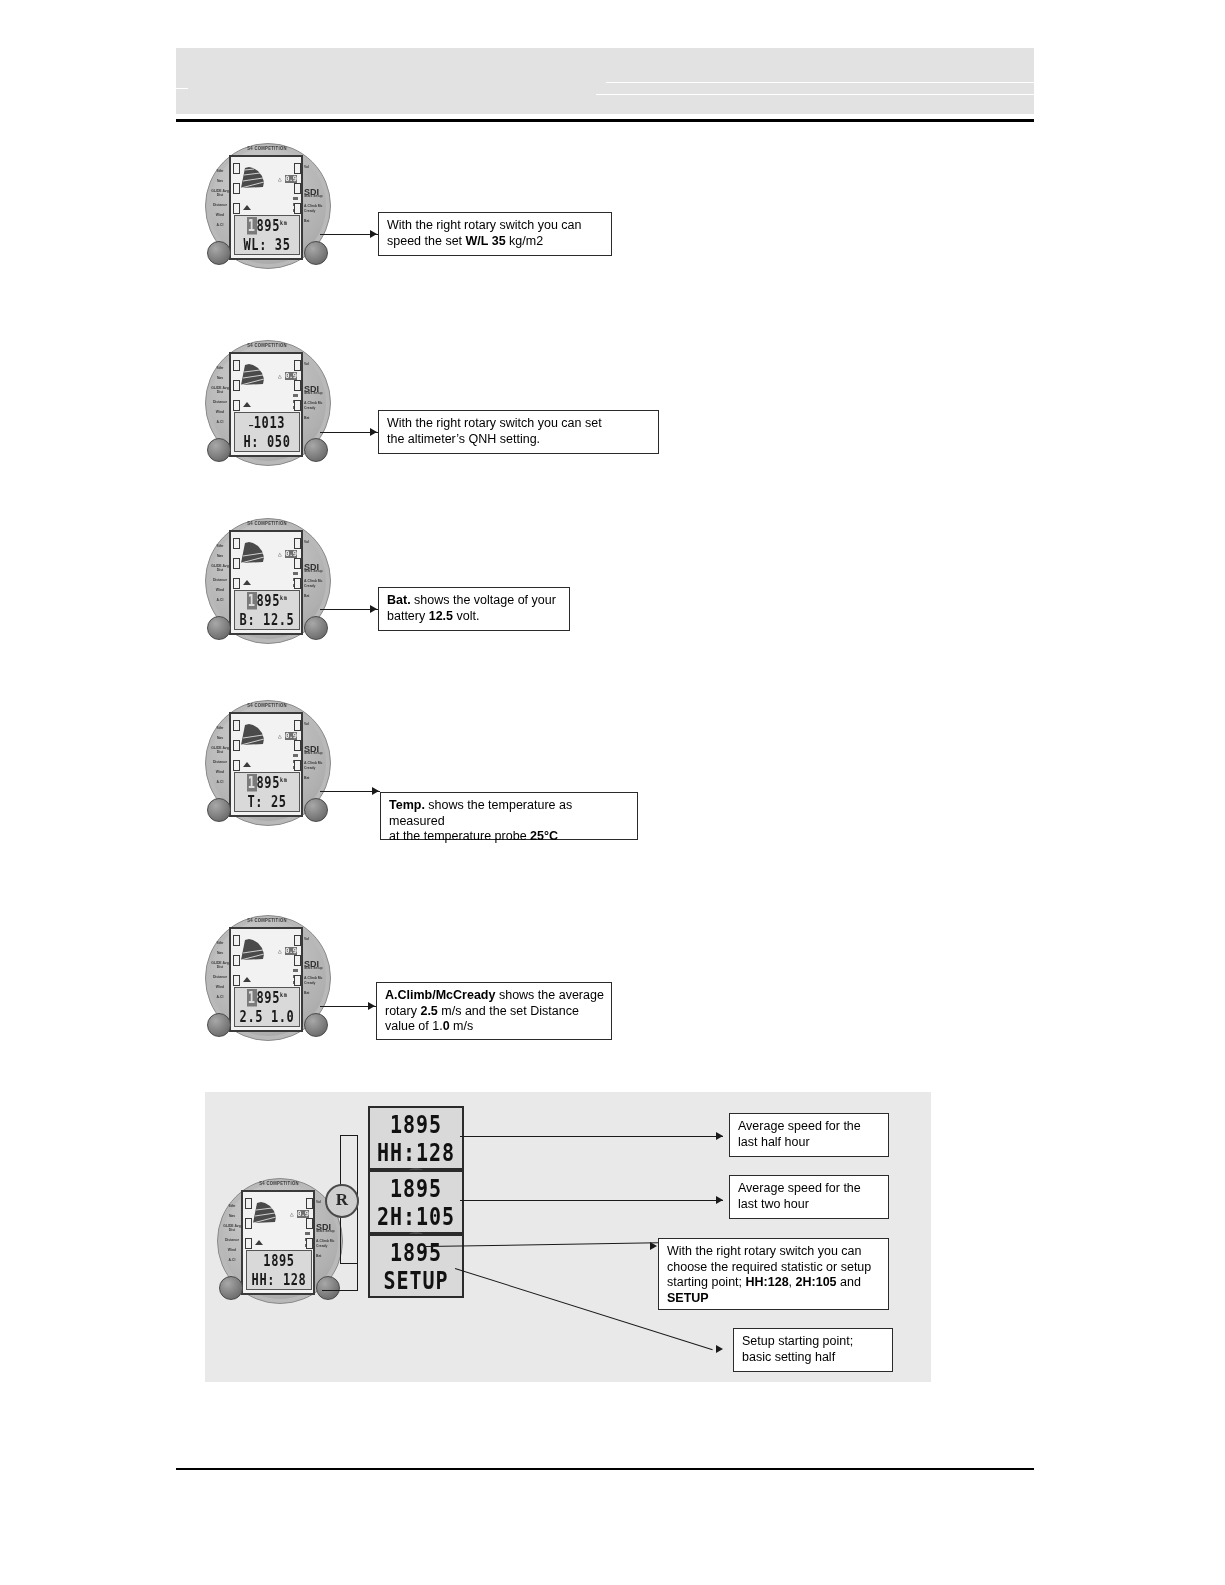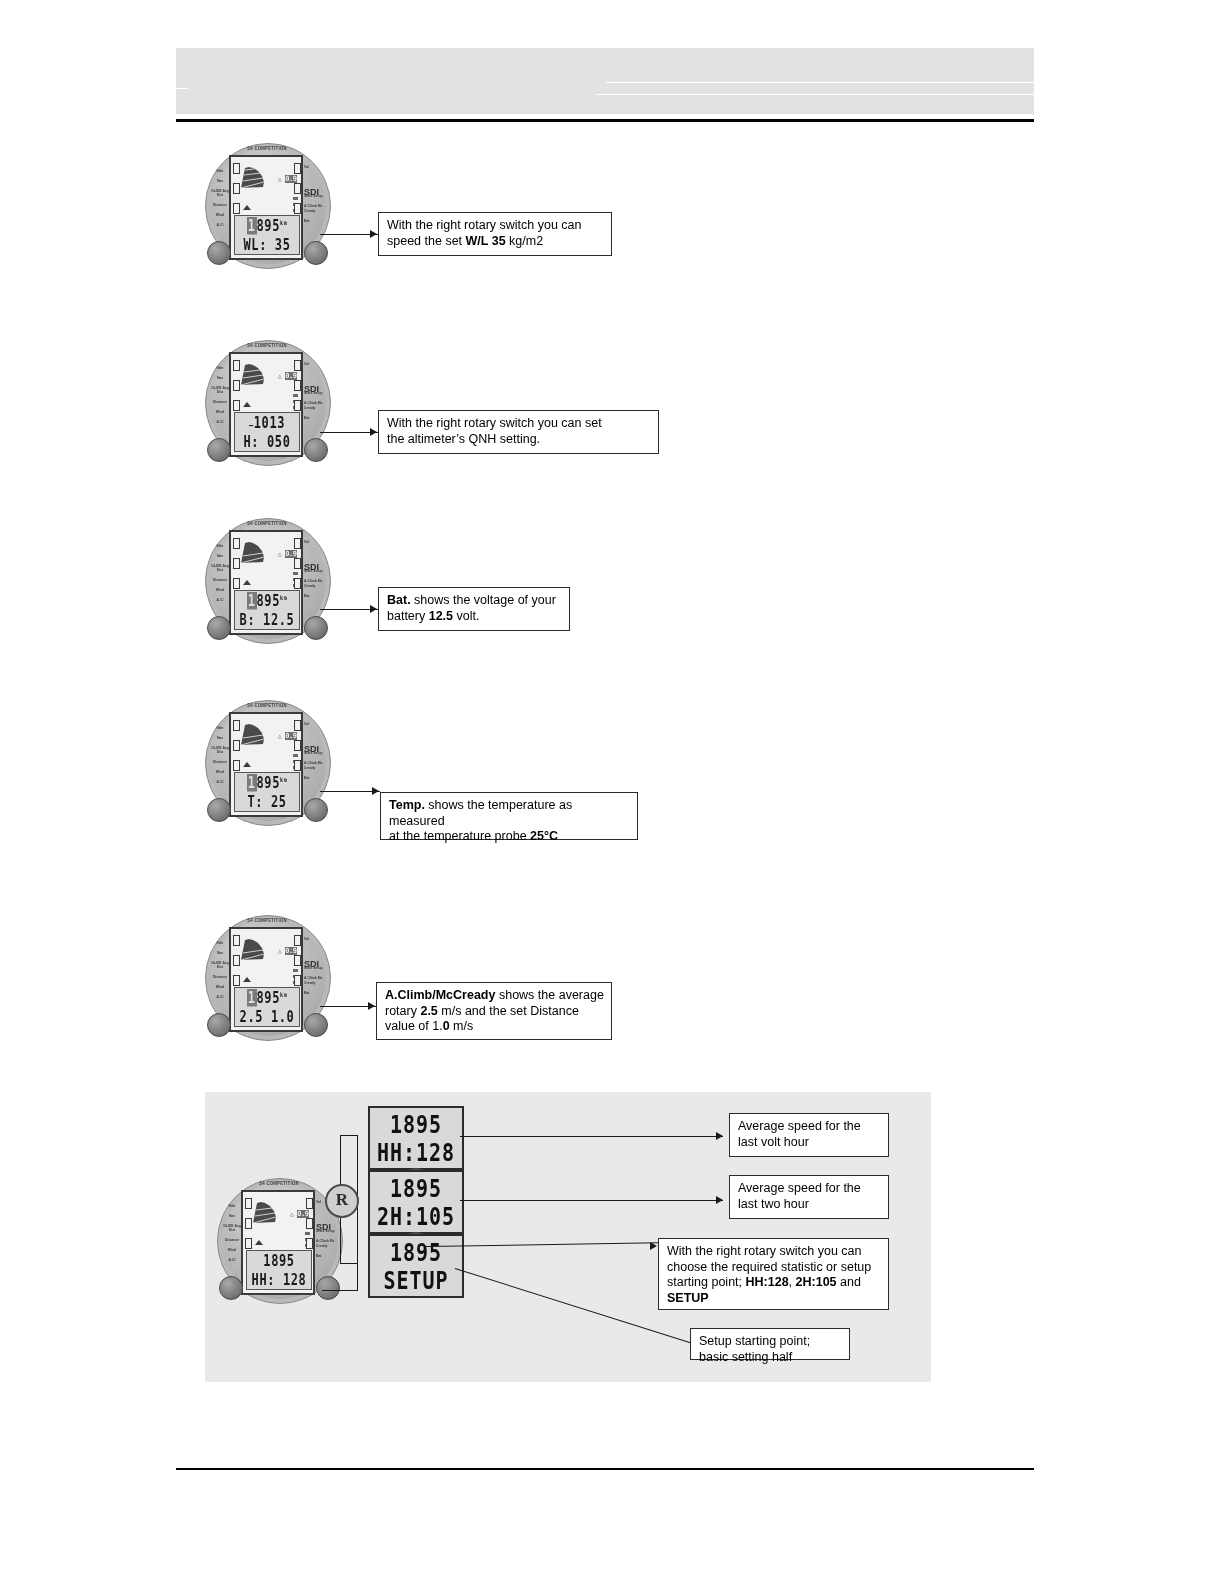--- a/index.html
+++ b/index.html
@@ -445,31 +445,31 @@
 <div class="arrowhead" style="left:716px;top:1196px;"></div>
 
 <div class="conn" style="left:426px;top:1246px;width:232px;transform:rotate(-0.9deg);"></div>
 <div class="arrowhead" style="left:650px;top:1242px;"></div>
 
 <div class="conn" style="left:455px;top:1268px;width:270px;transform:rotate(17.5deg);"></div>
 <div class="arrowhead" style="left:716px;top:1345px;"></div>
 
 <div class="callout" style="left:729px;top:1113px;width:160px;height:44px;">
   <div><span>Average speed for the</span></div>
-  <div><span>last volt hour</span></div>
+  <div><span>last half hour</span></div>
 </div>
 
 <div class="callout" style="left:729px;top:1175px;width:160px;height:44px;">
   <div><span>Average speed for the</span></div>
   <div><span>last two hour</span></div>
 </div>
 
 <div class="callout" style="left:658px;top:1238px;width:231px;height:72px;">
   <div><span>With the right rotary switch you can</span></div>
   <div><span>choose the required statistic or setup</span></div>
   <div><span>starting point;  </span><b>HH:128</b><span>, </span><b>2H:105</b><span> and</span></div>
   <div><b> SETUP</b></div>
 </div>
 
-<div class="callout" style="left:690px;top:1328px;width:160px;height:32px;">
+<div class="callout" style="left:733px;top:1328px;width:160px;height:44px;">
   <div><span>Setup starting point;</span></div>
   <div><span>basic setting half</span></div>
 </div>
 
 </body></html>

